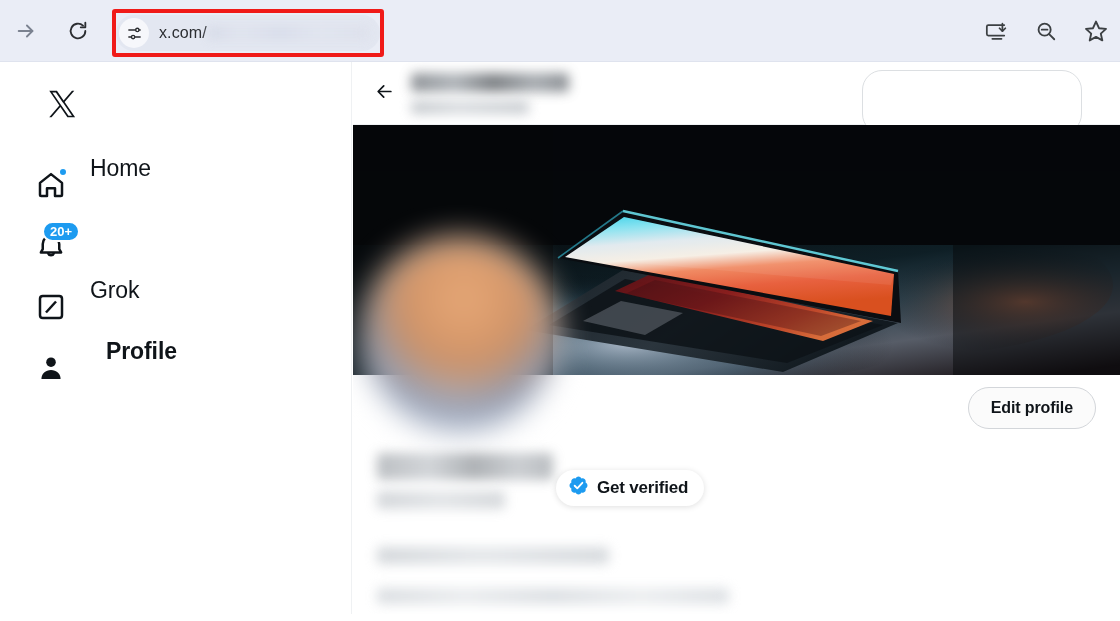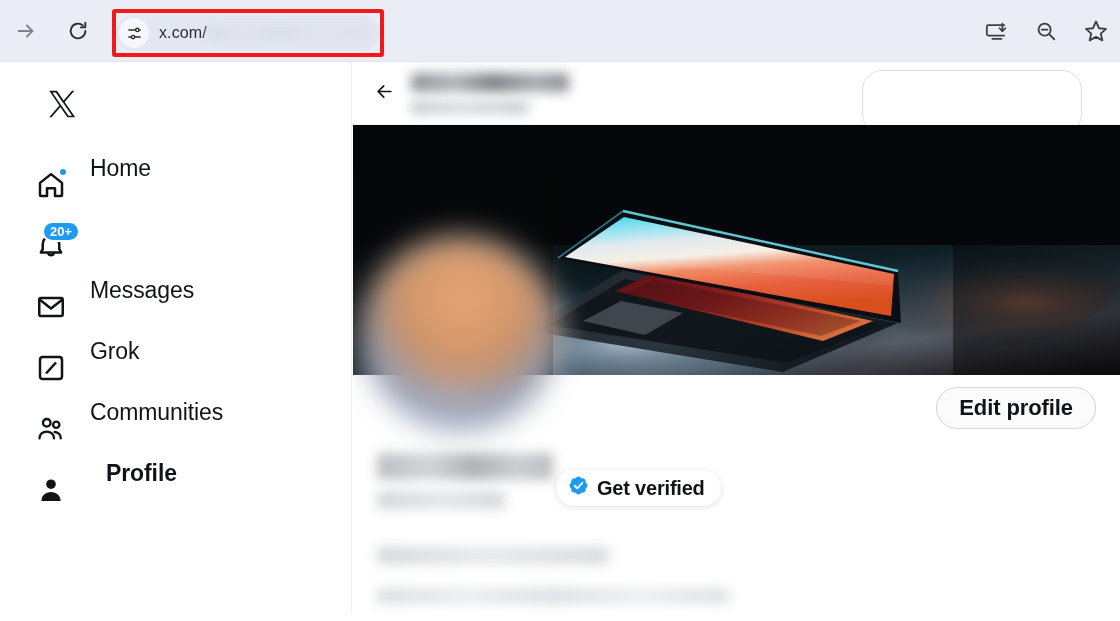--- a/index.html
+++ b/index.html
@@ -216,21 +216,21 @@
   }
   .edit-profile-btn {
     position: absolute;
     right: 24px; top: 12px;
     height: 42px;
     padding: 0 22px;
     border-radius: 21px;
     border: 1px solid #d3d6da;
     background: #fbfbfb;
     color: #0f1419;
-    font-size: 22px; font-weight: 700;
+    font-size: 16px; font-weight: 700;
     display: flex; align-items: center; justify-content: center;
     letter-spacing: -0.1px;
   }
 
   
   .identity { position: relative; padding-left: 24px; }
   .id-name {
     width: 176px; height: 27px; margin-top: 6px;
     background: linear-gradient(90deg,#8e949a 0%,#b4b9bf 30%,#787e84 55%,#a9aeb4 80%,#8a9096 100%);
     opacity: .6;
@@ -253,21 +253,21 @@
 
   .get-verified-btn {
     position: absolute;
     left: 203px; top: 17px;
     height: 36px;
     padding: 0 16px 0 12px;
     border-radius: 18px;
     background: #ffffff;
     box-shadow: 0 1px 6px rgba(0,0,0,.13);
     display: flex; align-items: center; gap: 8px;
-    font-size: 20px; font-weight: 700; color: #0f1419;
+    font-size: 17px; font-weight: 700; color: #0f1419;
     letter-spacing: -0.2px;
   }
 </style>
 </head>
 <body>
 
 <div id="app">
 
   <div class="browser-toolbar">
 
@@ -362,51 +362,31 @@
       <div class="nav-item">
         <span class="nav-ico">
           <svg width="30" height="30" viewBox="0 0 24 24" fill="none" stroke="#0f1419" stroke-width="2" stroke-linejoin="round">
             <path d="M5.4 10.4a6.6 6.6 0 0 1 13.2 0v4.1l1.5 2.6H3.9l1.5-2.6z"></path>
             <path d="M9.6 17.6a2.5 2.5 0 0 0 4.8 0"></path>
           </svg>
           <span class="count-badge">20+</span>
         </span>
       </div>
 
-      <div class="nav-item">
-        <span class="nav-ico">
-          <svg width="30" height="30" viewBox="0 0 24 24" fill="none" stroke="#0f1419" stroke-width="2" stroke-linejoin="round">
-            <rect x="2.6" y="4.8" width="18.8" height="14.4" rx="1.4"></rect>
-            <polyline points="2.6,5.8 12,13.2 21.4,5.8"></polyline>
-          </svg>
-        </span>
-        <span class="nav-label">Messages</span>
-      </div>
 
       <div class="nav-item">
         <span class="nav-ico">
           <svg width="30" height="30" viewBox="0 0 24 24" fill="none" stroke="#0f1419" stroke-width="2" stroke-linejoin="round">
             <rect x="3.2" y="3.2" width="17.6" height="17.6" rx="2.2"></rect>
             <line x1="8" y1="16.4" x2="16" y2="7.6"></line>
           </svg>
         </span>
         <span class="nav-label">Grok</span>
       </div>
 
-      <div class="nav-item">
-        <span class="nav-ico">
-          <svg width="30" height="30" viewBox="0 0 24 24" fill="none" stroke="#0f1419" stroke-width="1.9" stroke-linejoin="round" stroke-linecap="round">
-            <circle cx="8.6" cy="7" r="3"></circle>
-            <circle cx="16.2" cy="8.6" r="2.5"></circle>
-            <path d="M2.8 19.4c0-3.2 2.6-5.3 5.8-5.3s5.8 2.1 5.8 5.3"></path>
-            <path d="M15 14.4c2.8.2 4.8 2.2 4.8 5"></path>
-          </svg>
-        </span>
-        <span class="nav-label">Communities</span>
-      </div>
 
 
       <div class="nav-item active">
         <span class="nav-ico">
           <svg width="28" height="28" viewBox="0 0 24 24" fill="#0f1419">
             <circle cx="12" cy="7" r="4.1"></circle>
             <path d="M3.8 21.5c0-4.6 3.6-7.7 8.2-7.7s8.2 3.1 8.2 7.7z"></path>
           </svg>
         </span>
         <span class="nav-label">Profile</span>

